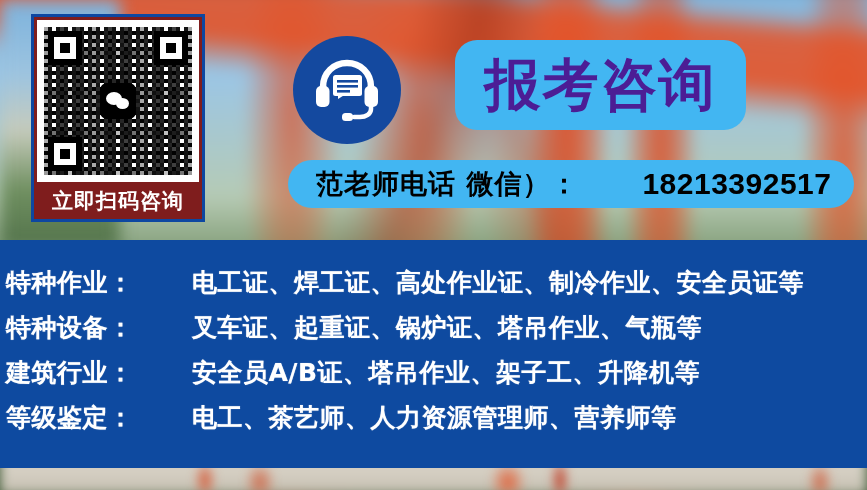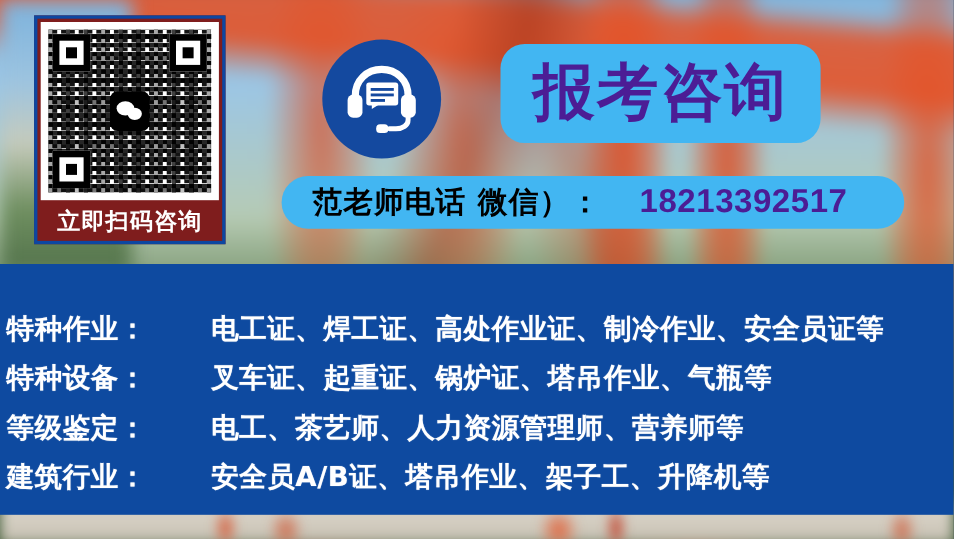--- a/index.html
+++ b/index.html
@@ -120,39 +120,39 @@
     display:flex;align-items:center;justify-content:center;
   }
   .title-pill span{
     font-family:"DejaVu Sans","Liberation Sans",sans-serif;
     font-size:56px;font-weight:700;color:#4c1d95;letter-spacing:2px;
     line-height:1;
   }
 
   
   .contact-pill{
-    position:absolute;left:256px;top:160px;width:566px;height:48px;
+    position:absolute;left:288px;top:160px;width:566px;height:48px;
     background:#42b6f2;border-radius:24px;
     display:flex;align-items:center;
   }
   .contact-label{
     font-family:"DejaVu Sans","Liberation Sans",sans-serif;
     font-size:27px;font-weight:700;color:#000;margin-left:28px;letter-spacing:1px;
   }
   .contact-number{
     font-family:"Liberation Sans","DejaVu Sans",sans-serif;
-    font-size:30px;font-weight:700;color:#4c1d95;margin-left:35px;letter-spacing:.5px;
+    font-size:30px;font-weight:700;color:#000000;margin-left:64px;letter-spacing:.5px;
   }
 
   
   .list-panel{
     position:absolute;left:0;top:240px;width:867px;height:228px;
     background:#0e4aa0;
   }
-  .list-rows{padding:42px 0 0 6px;}
+  .list-rows{padding:26px 0 0 6px;}
   .list-row{
     display:flex;align-items:baseline;height:45px;
     font-family:"DejaVu Sans","Liberation Sans",sans-serif;
     font-weight:700;color:#ffffff;
     text-shadow:0 0 1px rgba(255,255,255,.6);
   }
   .row-label{
     width:145px;flex:0 0 145px;font-size:25px;letter-spacing:.5px;
   }
   .row-value{
@@ -214,23 +214,23 @@
     <div class="list-rows">
       <div class="list-row">
         <span class="row-label">特种作业：</span>
         <span class="row-value">电工证、焊工证、高处作业证、制冷作业、安全员证等</span>
       </div>
       <div class="list-row">
         <span class="row-label">特种设备：</span>
         <span class="row-value">叉车证、起重证、锅炉证、塔吊作业、气瓶等</span>
       </div>
       <div class="list-row">
+        <span class="row-label">建筑行业：</span>
+        <span class="row-value">安全员A/B证、塔吊作业、架子工、升降机等</span>
+      </div>
+      <div class="list-row">
         <span class="row-label">等级鉴定：</span>
         <span class="row-value">电工、茶艺师、人力资源管理师、营养师等</span>
       </div>
-      <div class="list-row">
-        <span class="row-label">建筑行业：</span>
-        <span class="row-value">安全员A/B证、塔吊作业、架子工、升降机等</span>
-      </div>
     </div>
   </div>
 
 </div>
 
 </body></html>

